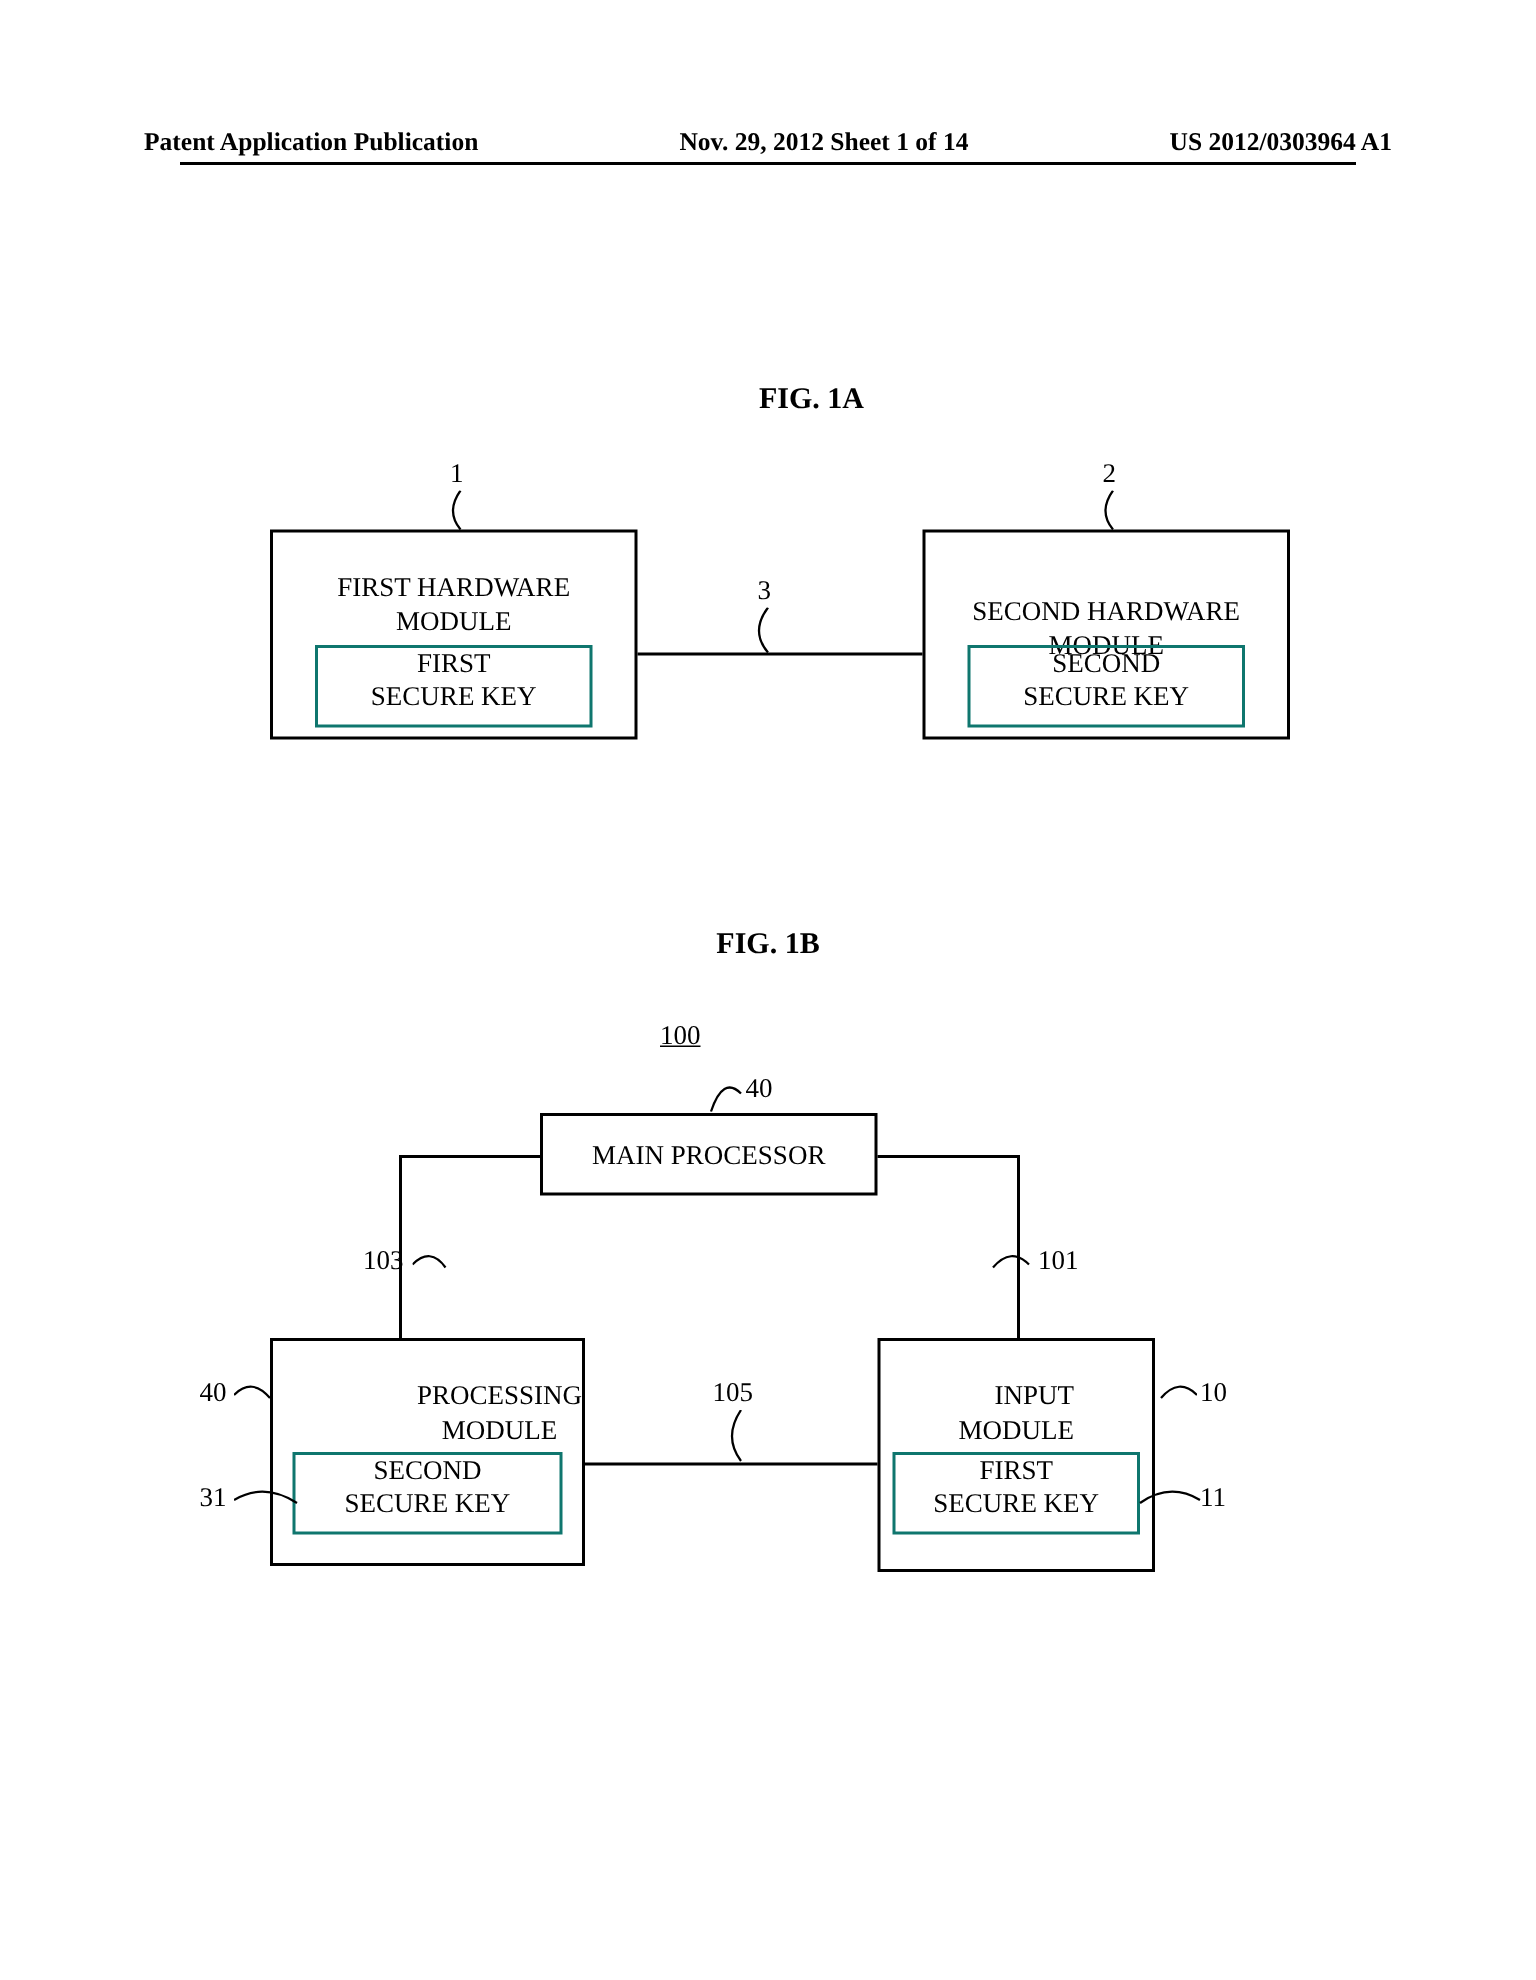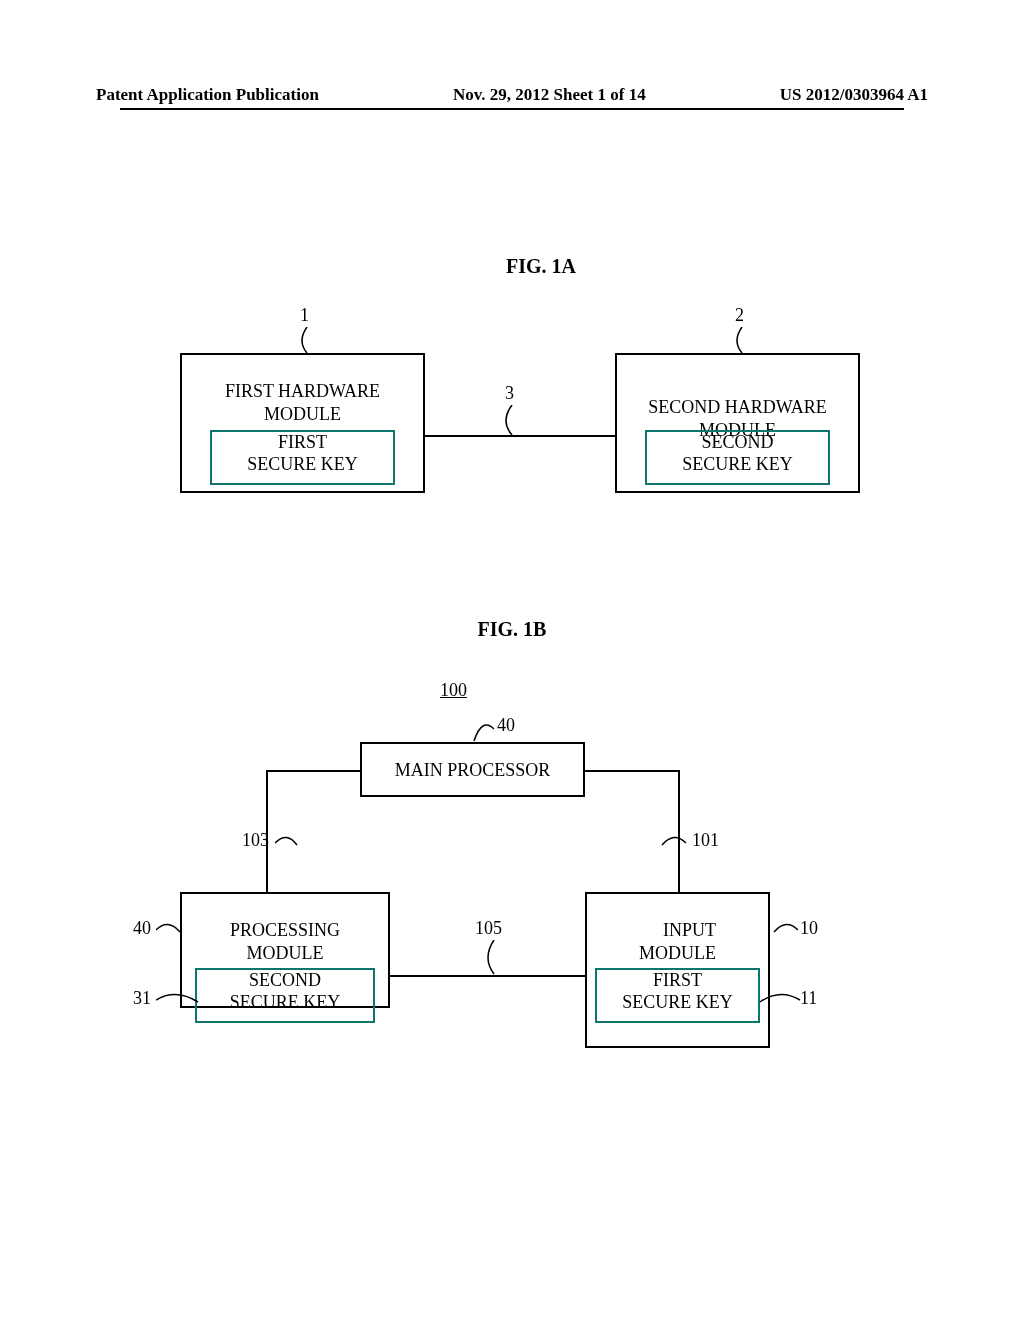--- a/index.html
+++ b/index.html
@@ -185,21 +185,21 @@
       </svg>
   </div>
 
   <div class="ref-num" style="left:692px; top:150px;">101</div>
   <div class="curve" style="left:660px; top:153px;">
     <svg width="28" height="18">
         <path d="M 2 12 Q 14 -2 26 10" stroke="black" stroke-width="1.5" fill="none"></path>
       </svg>
   </div>
 
-  <div class="box" style="left:180px; top:212px; width:210px; height:116px;">
+  <div class="box" style="left:180px; top:212px; width:210px; height:152px;align-items:flex-end;">
     <div style="white-space:pre-line; line-height:1.3;">PROCESSING
 MODULE</div>
   </div>
   <div class="inner-box" style="left:195px; top:288px; width:180px; height:55px;">
     <div style="white-space:pre-line; line-height:1.2;">SECOND
 SECURE KEY</div>
   </div>
 
   <div class="ref-num" style="left:133px; top:238px;">40</div>
   <div class="curve" style="left:156px; top:240px;">

